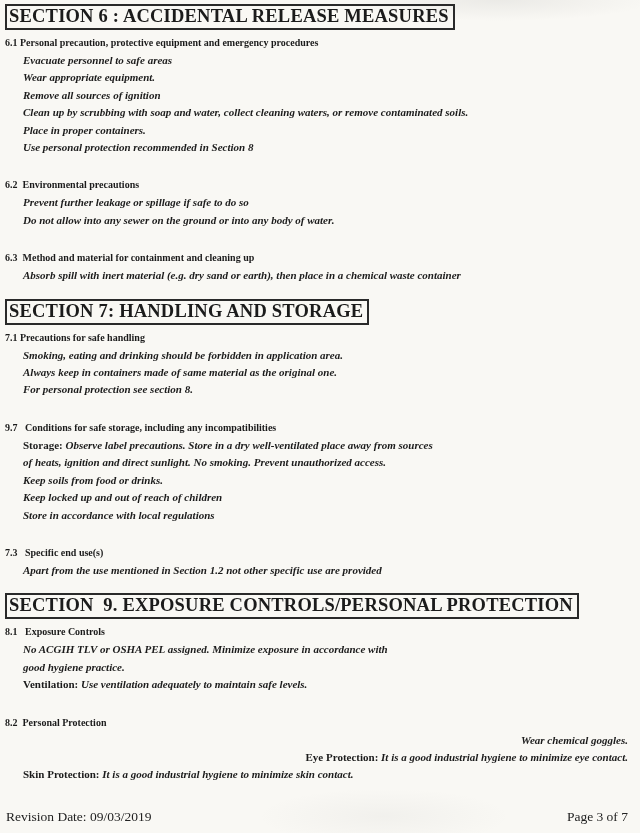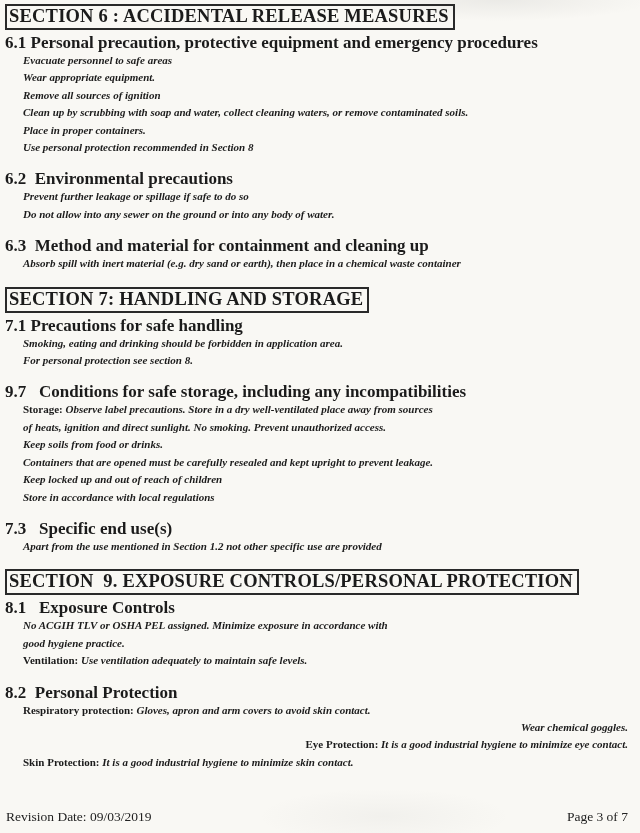--- a/index.html
+++ b/index.html
@@ -28,25 +28,25 @@
     display: inline-block;
     border: 2px solid #2a2a2a;
     padding: 0 4px 1px 2px;
     font-weight: bold;
     font-size: 18.5px;
     line-height: 21px;
     letter-spacing: 0.2px;
     white-space: pre;
     margin-bottom: 1px;
   }
-  .subsection { margin-top: 13px; }
+  .subsection { margin-top: 19px; }
   .subsection.first { margin-top: 2px; }
   .subsection-heading {
     font-weight: bold;
-    font-size: 17px;
+    font-size: 10px;
     line-height: 19px;
     white-space: pre;
   }
   .line {
     font-style: italic;
     font-weight: bold;
     font-size: 11px;
     line-height: 17.4px;
     padding-left: 18px;
   }
@@ -80,41 +80,40 @@
           <div class="subsection-heading">6.2  Environmental precautions</div>
           <div class="line"><span>Prevent further leakage or spillage if safe to do so</span></div>
           <div class="line"><span>Do not allow into any sewer on the ground or into any body of water.</span></div>
         </div><div class="subsection">
           <div class="subsection-heading">6.3  Method and material for containment and cleaning up</div>
           <div class="line"><span>Absorb spill with inert material (e.g. dry sand or earth), then place in a chemical waste container</span></div>
         </div></div>
       <div class="section"><div class="section-title">SECTION 7: HANDLING AND STORAGE</div><div class="subsection first">
           <div class="subsection-heading">7.1 Precautions for safe handling</div>
           <div class="line"><span>Smoking, eating and drinking should be forbidden in application area.</span></div>
+          <div class="line"><span>Always keep in containers made of same material as the original one.</span></div>
           <div class="line"><span>For personal protection see section 8.</span></div>
         </div><div class="subsection">
           <div class="subsection-heading">9.7   Conditions for safe storage, including any incompatibilities</div>
           <div class="line"><span class="line-label">Storage: </span><span>Observe label precautions. Store in a dry well-ventilated place away from sources</span></div>
           <div class="line"><span>of heats, ignition and direct sunlight. No smoking. Prevent unauthorized access.</span></div>
           <div class="line"><span>Keep soils from food or drinks.</span></div>
-          <div class="line"><span>Containers that are opened must be carefully resealed and kept upright to prevent leakage.</span></div>
           <div class="line"><span>Keep locked up and out of reach of children</span></div>
           <div class="line"><span>Store in accordance with local regulations</span></div>
         </div><div class="subsection">
           <div class="subsection-heading">7.3   Specific end use(s)</div>
           <div class="line"><span>Apart from the use mentioned in Section 1.2 not other specific use are provided</span></div>
         </div></div>
       <div class="section"><div class="section-title">SECTION  9. EXPOSURE CONTROLS/PERSONAL PROTECTION</div><div class="subsection first">
           <div class="subsection-heading">8.1   Exposure Controls</div>
           <div class="line"><span>No ACGIH TLV or OSHA PEL assigned. Minimize exposure in accordance with</span></div>
           <div class="line"><span>good hygiene practice.</span></div>
           <div class="line"><span class="line-label">Ventilation: </span><span>Use ventilation adequately to maintain safe levels.</span></div>
         </div><div class="subsection">
           <div class="subsection-heading">8.2  Personal Protection</div>
-          <div class="line"><span class="line-label">Respiratory protection: </span><span>Gloves, apron and arm covers to avoid skin contact.</span></div>
           <div class="line indent-2"><span>Wear chemical goggles.</span></div>
           <div class="line indent-2"><span class="line-label">Eye Protection: </span><span>It is a good industrial hygiene to minimize eye contact.</span></div>
           <div class="line"><span class="line-label">Skin Protection: </span><span>It is a good industrial hygiene to minimize skin contact.</span></div>
         </div></div>
     </div>
   <div class="footer">
     <span>Revision Date: 09/03/2019</span>
     <span>Page 3 of 7</span>
   </div>
 </div>

